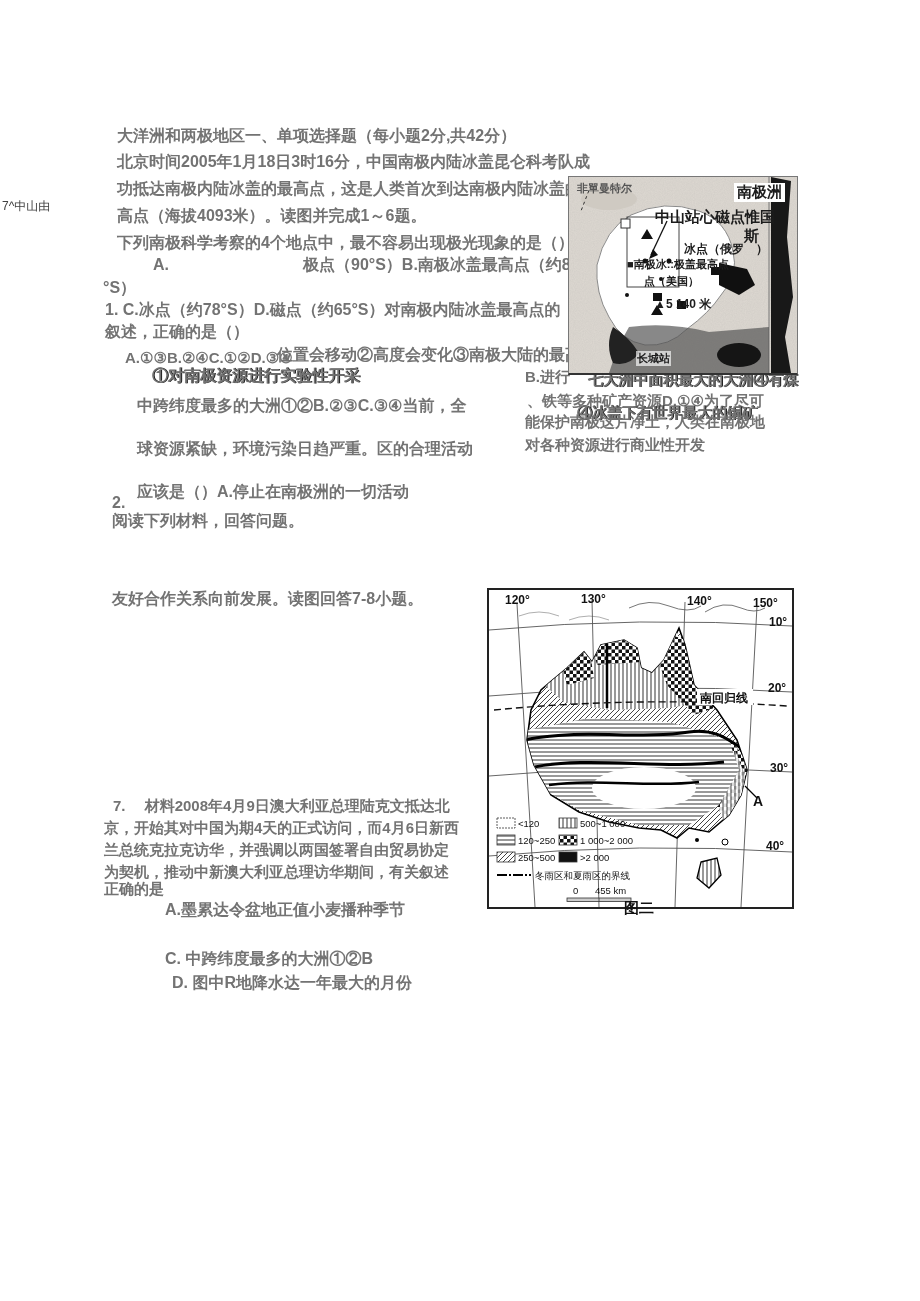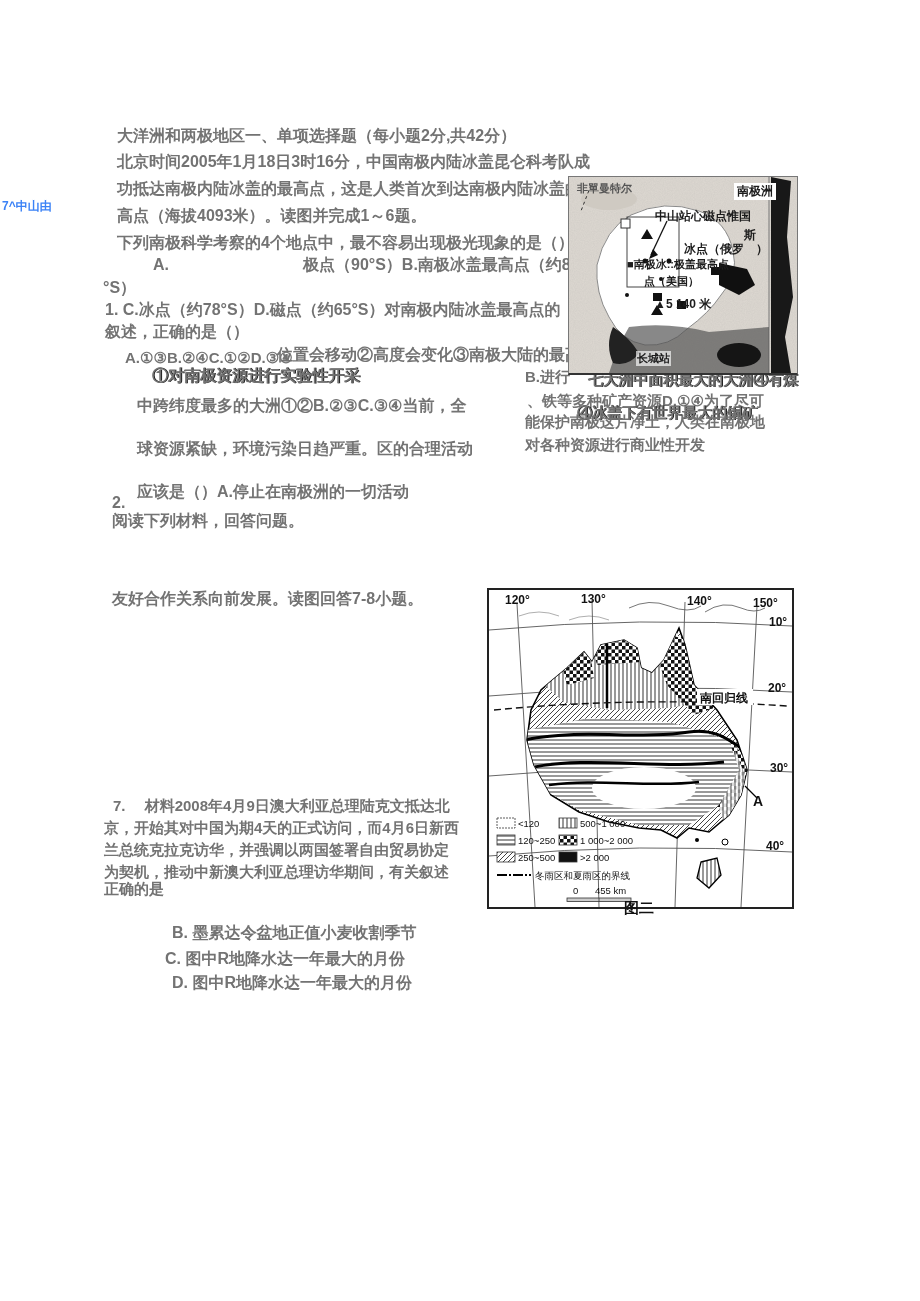--- a/index.html
+++ b/index.html
@@ -1,23 +1,23 @@
 <!DOCTYPE html>
 <html><head>
 <meta charset="utf-8">
 <style>
   html,body{margin:0;padding:0;background:#fff;}
   #page{position:relative;width:920px;height:1301px;background:#ffffff;overflow:hidden;
         font-family:"Liberation Sans",sans-serif;color:#111;}
   .t{position:absolute;white-space:nowrap;font-weight:600;font-size:16px;color:#737373;}
   .fs15{font-size:15px;}
-  .fs13{font-size:12px;}
+  .fs13{font-size:15px;}
   .fs12{font-size:12px;}
   .fs11{font-size:11px;}
-  .mnote{position:absolute;left:2px;top:198px;font-size:12px;color:#3b82f6;font-weight:700;}
+  .mnote{position:absolute;left:2px;top:198px;font-size:12px;color:#404040;font-weight:400;}
   .dbl{text-shadow:1px 0 0 #222;}
   .ant-map{position:absolute;left:568px;top:176px;width:228px;height:196px;
            border:1px solid #777;border-bottom:2px solid #333;background:#c4b5fd;}
   .ant-map svg{position:absolute;left:0;top:0;}
   .ant-lbl{position:absolute;white-space:nowrap;font-weight:700;color:#1c1c1c;}
   .aus-map{position:absolute;left:487px;top:588px;width:303px;height:317px;
            border:2px solid #222;background:#fff;}
   .caption{position:absolute;left:604px;top:899px;width:70px;text-align:center;
            font-size:15px;font-weight:700;}
 </style>
@@ -202,17 +202,17 @@
       </g>
     </svg>
   </div>
   <div class="caption">图二</div>
 
   <span class="t fs15" style="left:113px;top:797px;">7.　 材料2008年4月9日澳大利亚总理陆克文抵达北</span>
   <span class="t fs15" style="left:104px;top:819px;">京，开始其对中国为期4天的正式访问，而4月6日新西</span>
   <span class="t fs15" style="left:104px;top:841px;text-align:center;">兰总统克拉克访华，并强调以两国签署自由贸易协定</span>
   <span class="t fs15" style="left:104px;top:863px;">为契机，推动中新澳大利亚总理访华期间，有关叙述</span>
   <span class="t fs15" style="left:104px;top:880px;">正确的是</span>
-  <span class="t" style="left:172px;top:923px;">B. 墨累达令盆地正值小麦收割季节</span>
-  <span class="t" style="left:165px;top:949px;">C. 图中R地降水达一年最大的月份</span>
+  <span class="t" style="left:165px;top:900px;">A.墨累达令盆地正值小麦播种季节</span>
+  <span class="t" style="left:165px;top:949px;">C. 中跨纬度最多的大洲①②B</span>
   <span class="t" style="left:172px;top:973px;">D. 图中R地降水达一年最大的月份</span>
 
 </div>
 
 </body></html>

